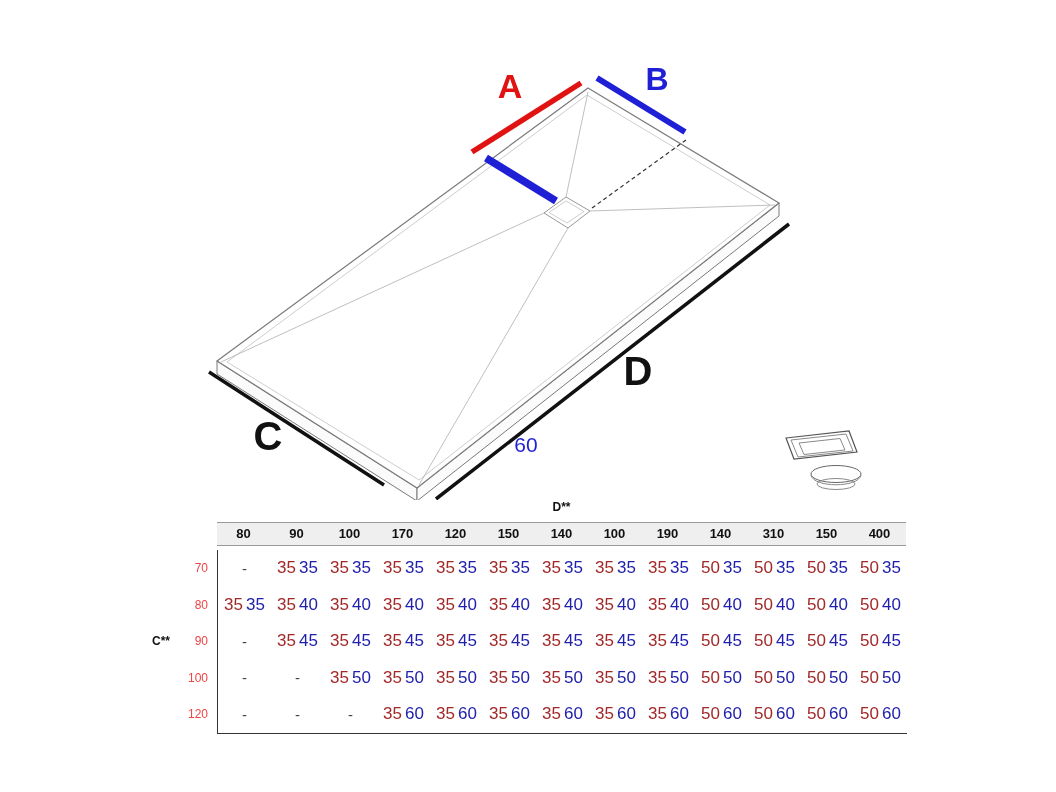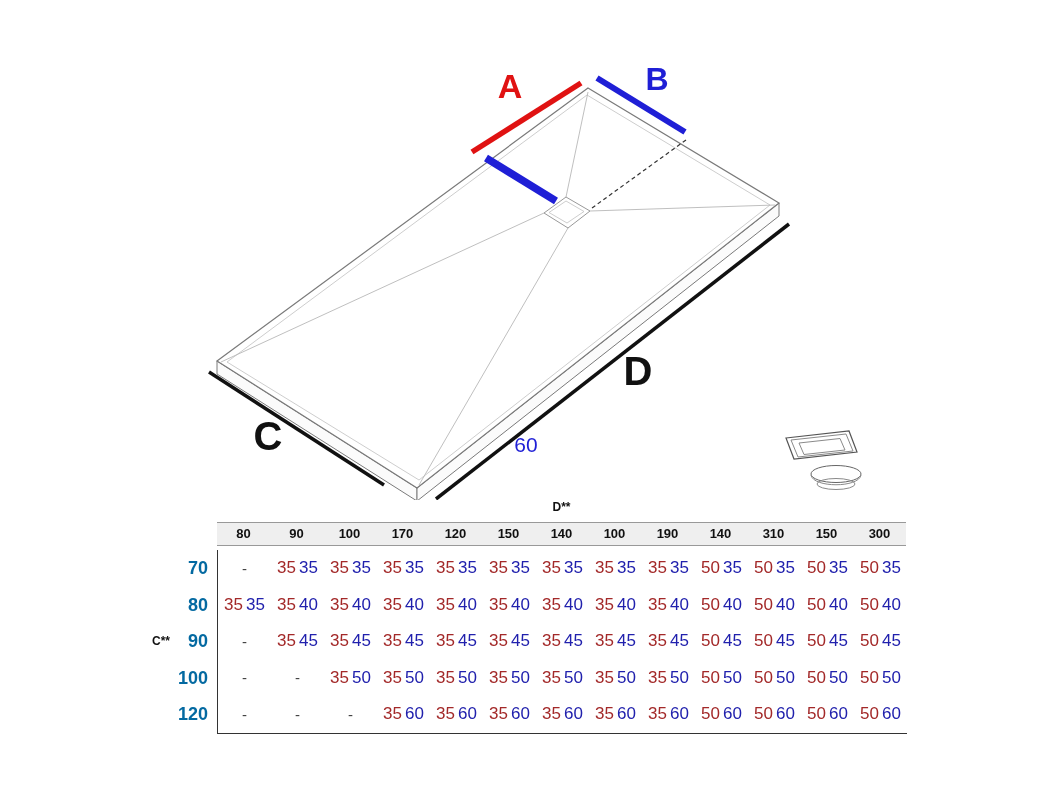--- a/index.html
+++ b/index.html
@@ -43,22 +43,22 @@
   .axis-d{ position:absolute; left:57px; top:0; width:689px; text-align:center;
            font-size:12px; font-weight:bold; color:#111; }
   .header-band{ position:absolute; left:0; top:22px; height:24px; display:flex; }
   .hdr-spacer{ width:57px; }
   #col-headers{ width:689px; display:flex; background:#efefef;
                 border-top:1px solid #999; border-bottom:1px solid #999; }
   .col-h{ width:53px; text-align:center; font-size:13px; font-weight:bold;
           line-height:22px; color:#111; }
   #table-body{ position:absolute; left:0; top:50px; }
   .trow{ display:flex; height:36.5px; }
-  .row-label{ width:57px; text-align:right; padding-right:9px; font-size:18px;
-              font-weight:bold; line-height:36.5px; color:#0369a1; }
+  .row-label{ width:57px; text-align:right; padding-right:9px; font-size:12px;
+              font-weight:normal; line-height:36.5px; color:#ef4444; }
   .cells{ display:flex; border-left:1.5px solid #333; }
   .cell{ width:53px; display:flex; align-items:center; justify-content:center;
          gap:3px; font-size:17px; }
   .v-red { color:var(--value-red); }
   .v-blue{ color:var(--value-blue); }
   .dash{ color:#444; font-size:15px; }
   .bottom-line{ position:absolute; left:57px; top:233px; width:690px;
                 border-top:1.5px solid #333; }
   .axis-c{ position:absolute; left:-8px; top:134px; font-size:12px;
            font-weight:bold; color:#111; }
@@ -116,21 +116,21 @@
         <div class="col-h">100</div>
         <div class="col-h">170</div>
         <div class="col-h">120</div>
         <div class="col-h">150</div>
         <div class="col-h">140</div>
         <div class="col-h">100</div>
         <div class="col-h">190</div>
         <div class="col-h">140</div>
         <div class="col-h">310</div>
         <div class="col-h">150</div>
-        <div class="col-h">300</div>
+        <div class="col-h">400</div>
       </div>
   </div>
   <div id="table-body">
       <div class="trow">
         <div class="row-label">70</div>
         <div class="cells">
           <div class="cell">
             <span class="dash">-</span>
           </div>
           <div class="cell">

